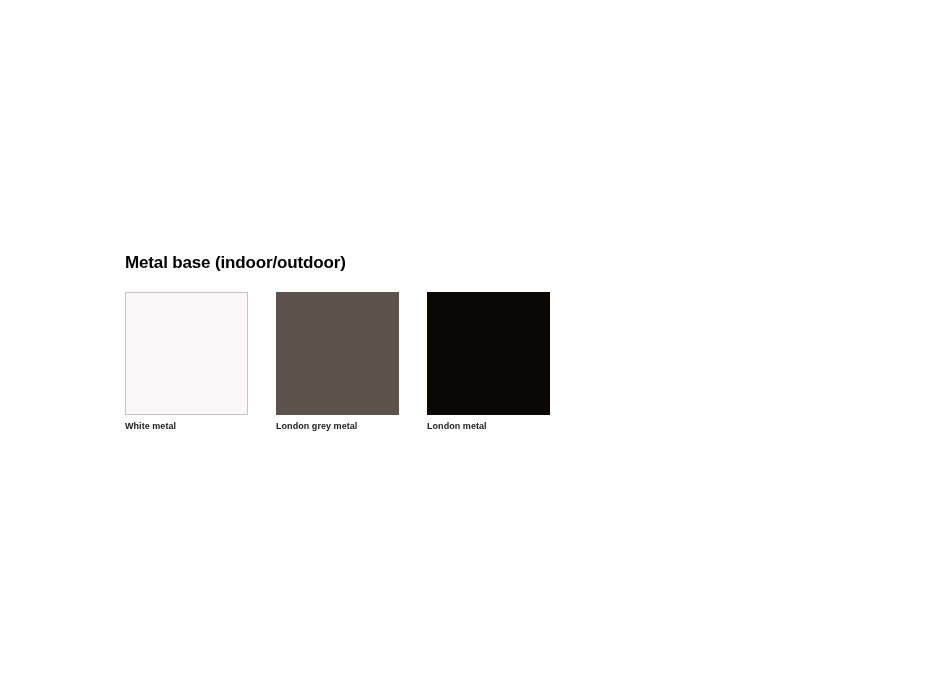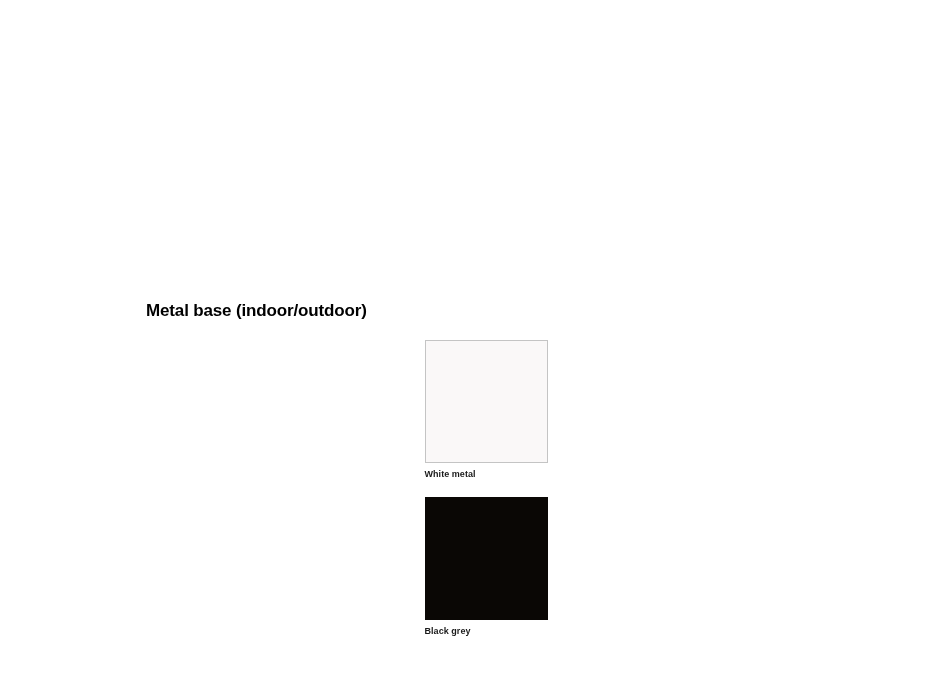--- a/index.html
+++ b/index.html
@@ -14,39 +14,38 @@
     -webkit-font-smoothing: antialiased;
     overflow: hidden;
   }
   .page {
     position: relative;
     width: 933px;
     height: 700px;
   }
   .swatch-section {
     position: absolute;
-    left: 146px;
+    left: 125px;
     top: 253px;
     width: 680px;
-    margin-top: 48px;
   }
   .section-title {
     font-size: 17px;
     font-weight: 700;
     color: #000000;
     letter-spacing: -0.15px;
     line-height: 20px;
     margin: 0 0 19px 0;
     white-space: nowrap;
   }
   .swatch-row {
     display: flex;
-    flex-direction: column;
-    align-items: center;
-    gap: 17px;
+    flex-direction: row;
+    align-items: flex-start;
+    gap: 28px;
   }
   .swatch-item {
     width: 123px;
     flex: 0 0 123px;
     display: flex;
     flex-direction: column;
   }
   .swatch-chip {
     width: 123px;
     height: 123px;
@@ -75,24 +74,28 @@
 
     <h2 class="section-title">Metal base (indoor/outdoor)</h2>
 
     <div class="swatch-row">
 
       <div class="swatch-item">
         <span class="swatch-chip bordered" style="background-color: rgb(250, 248, 248);"></span>
         <span class="swatch-label">White metal</span>
       </div>
 
+      <div class="swatch-item">
+        <span class="swatch-chip" style="background-color: rgb(91, 82, 76);"></span>
+        <span class="swatch-label">London grey metal</span>
+      </div>
 
       <div class="swatch-item">
         <span class="swatch-chip" style="background-color: rgb(10, 7, 5);"></span>
-        <span class="swatch-label">Black grey</span>
+        <span class="swatch-label">London metal</span>
       </div>
 
 
 
     </div>
   </section>
 
 </div>
 
 </body></html>

